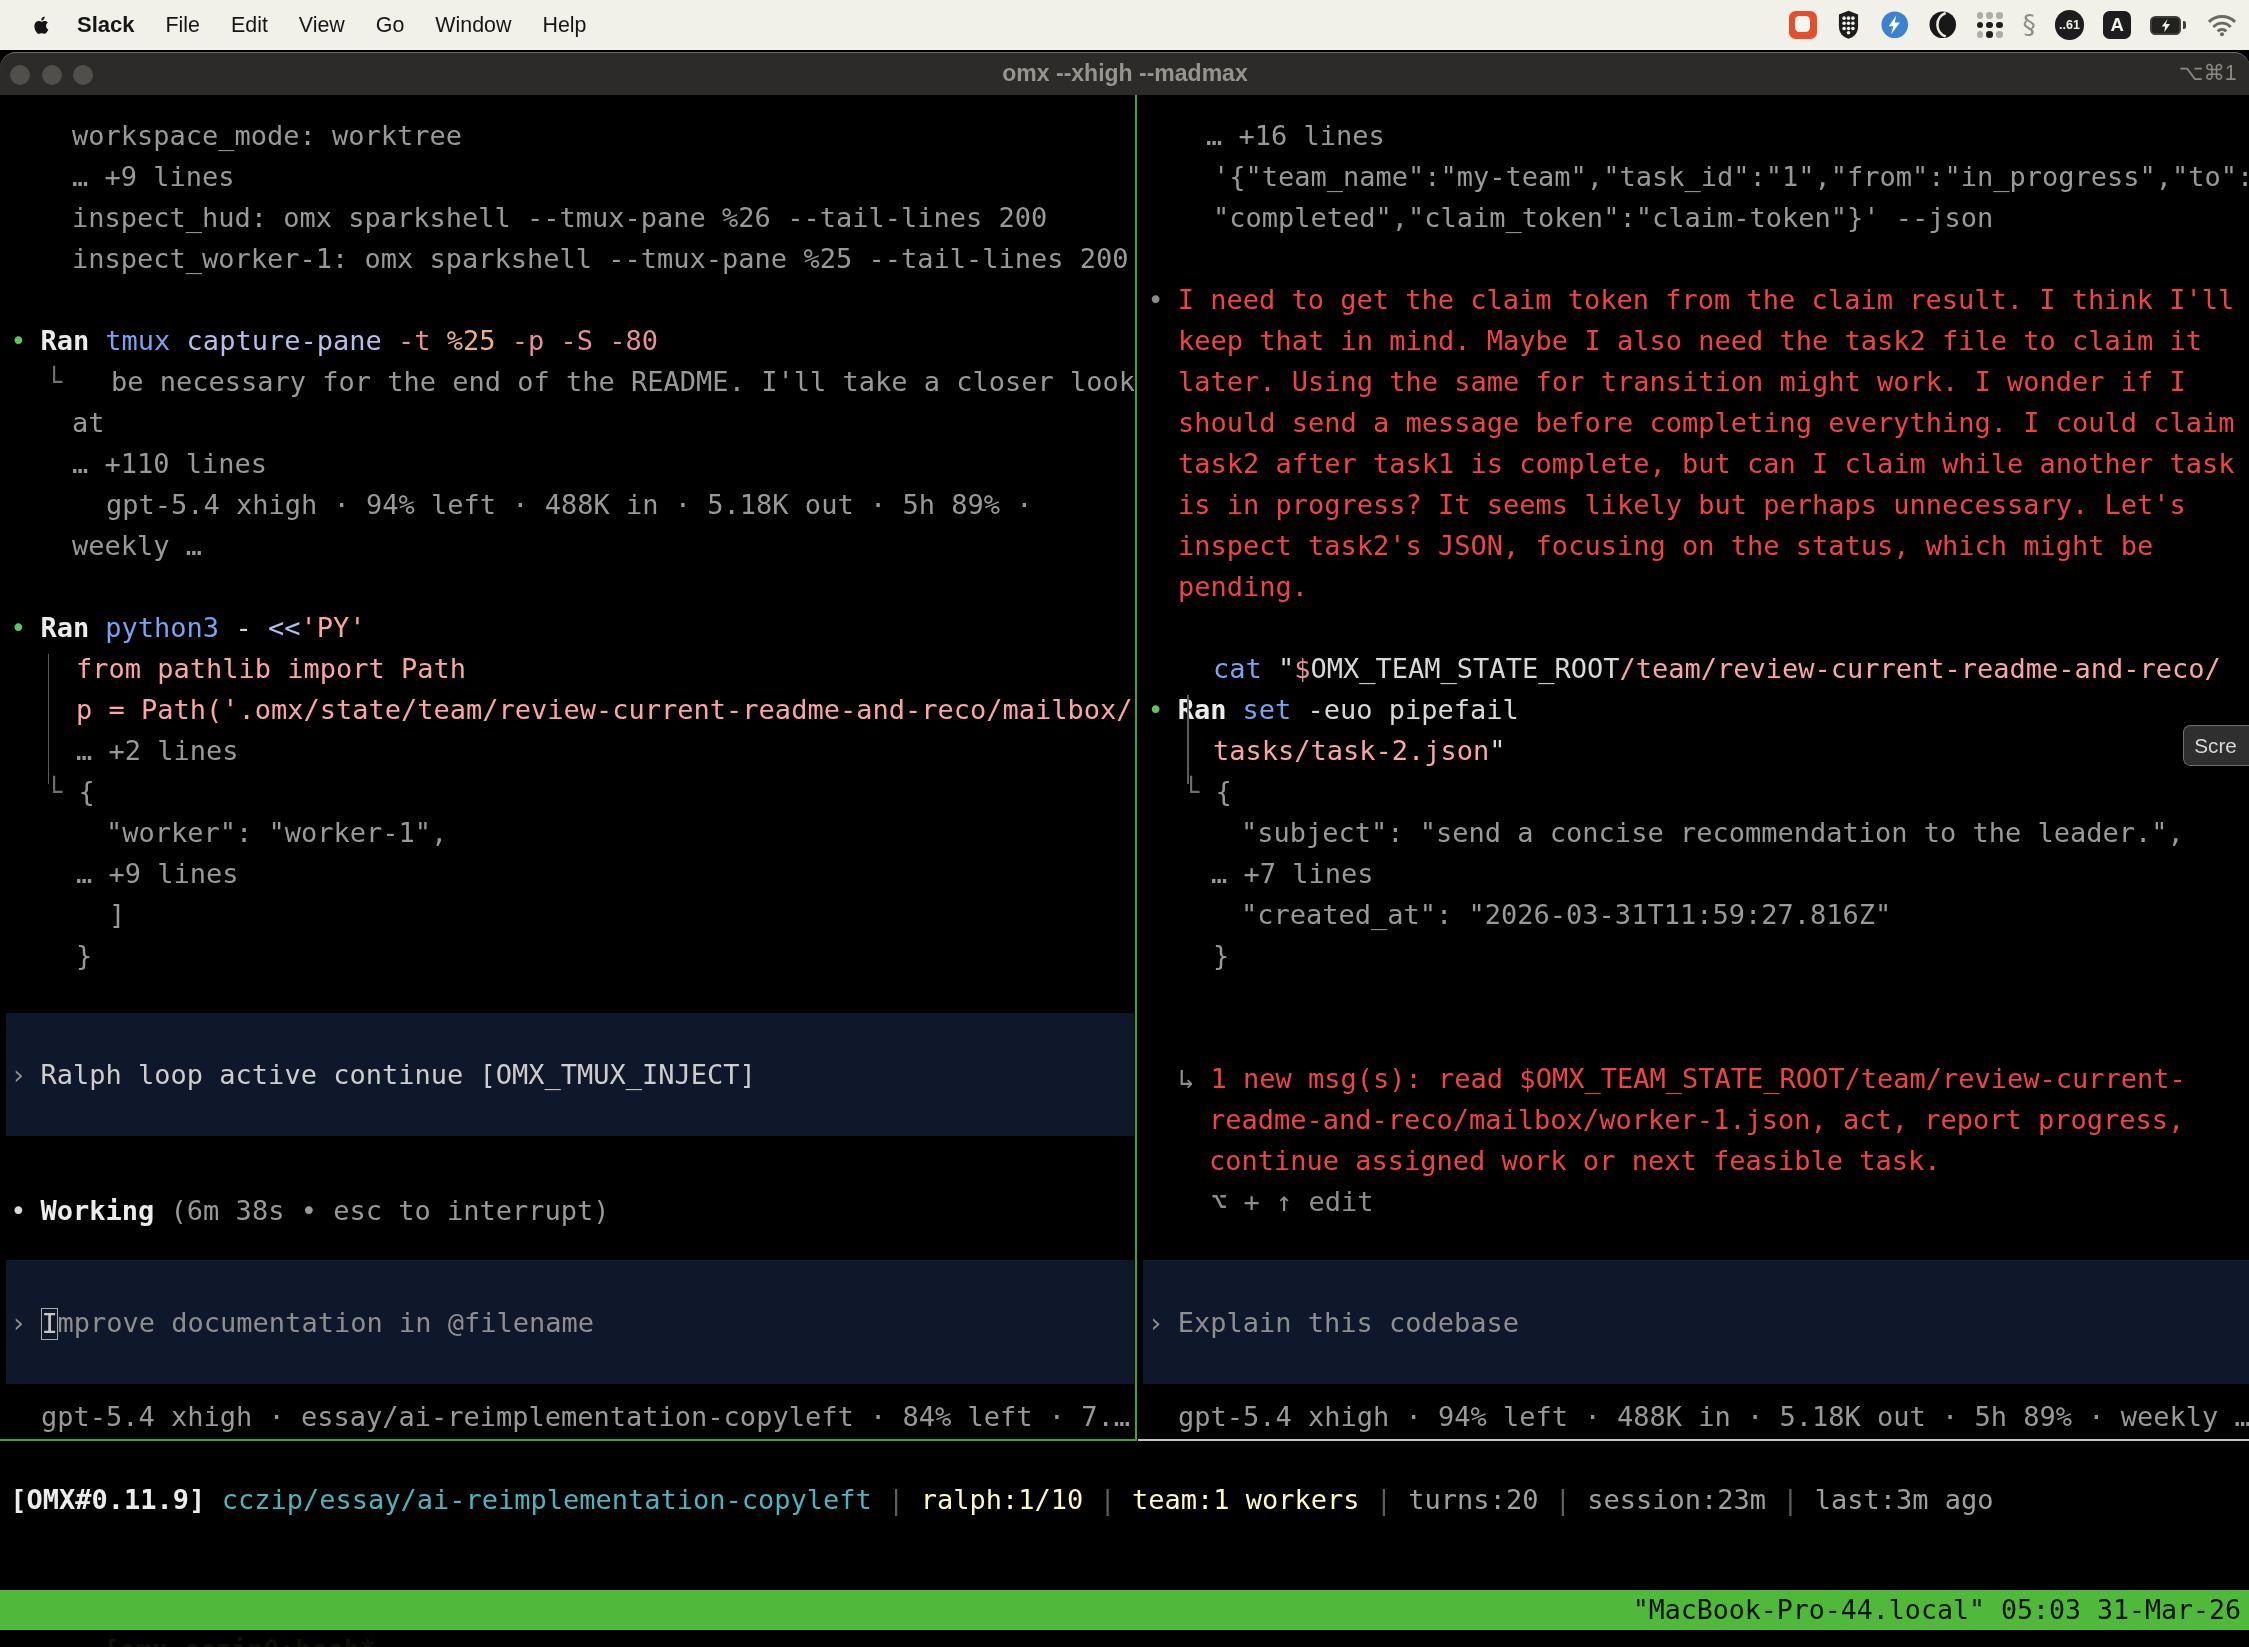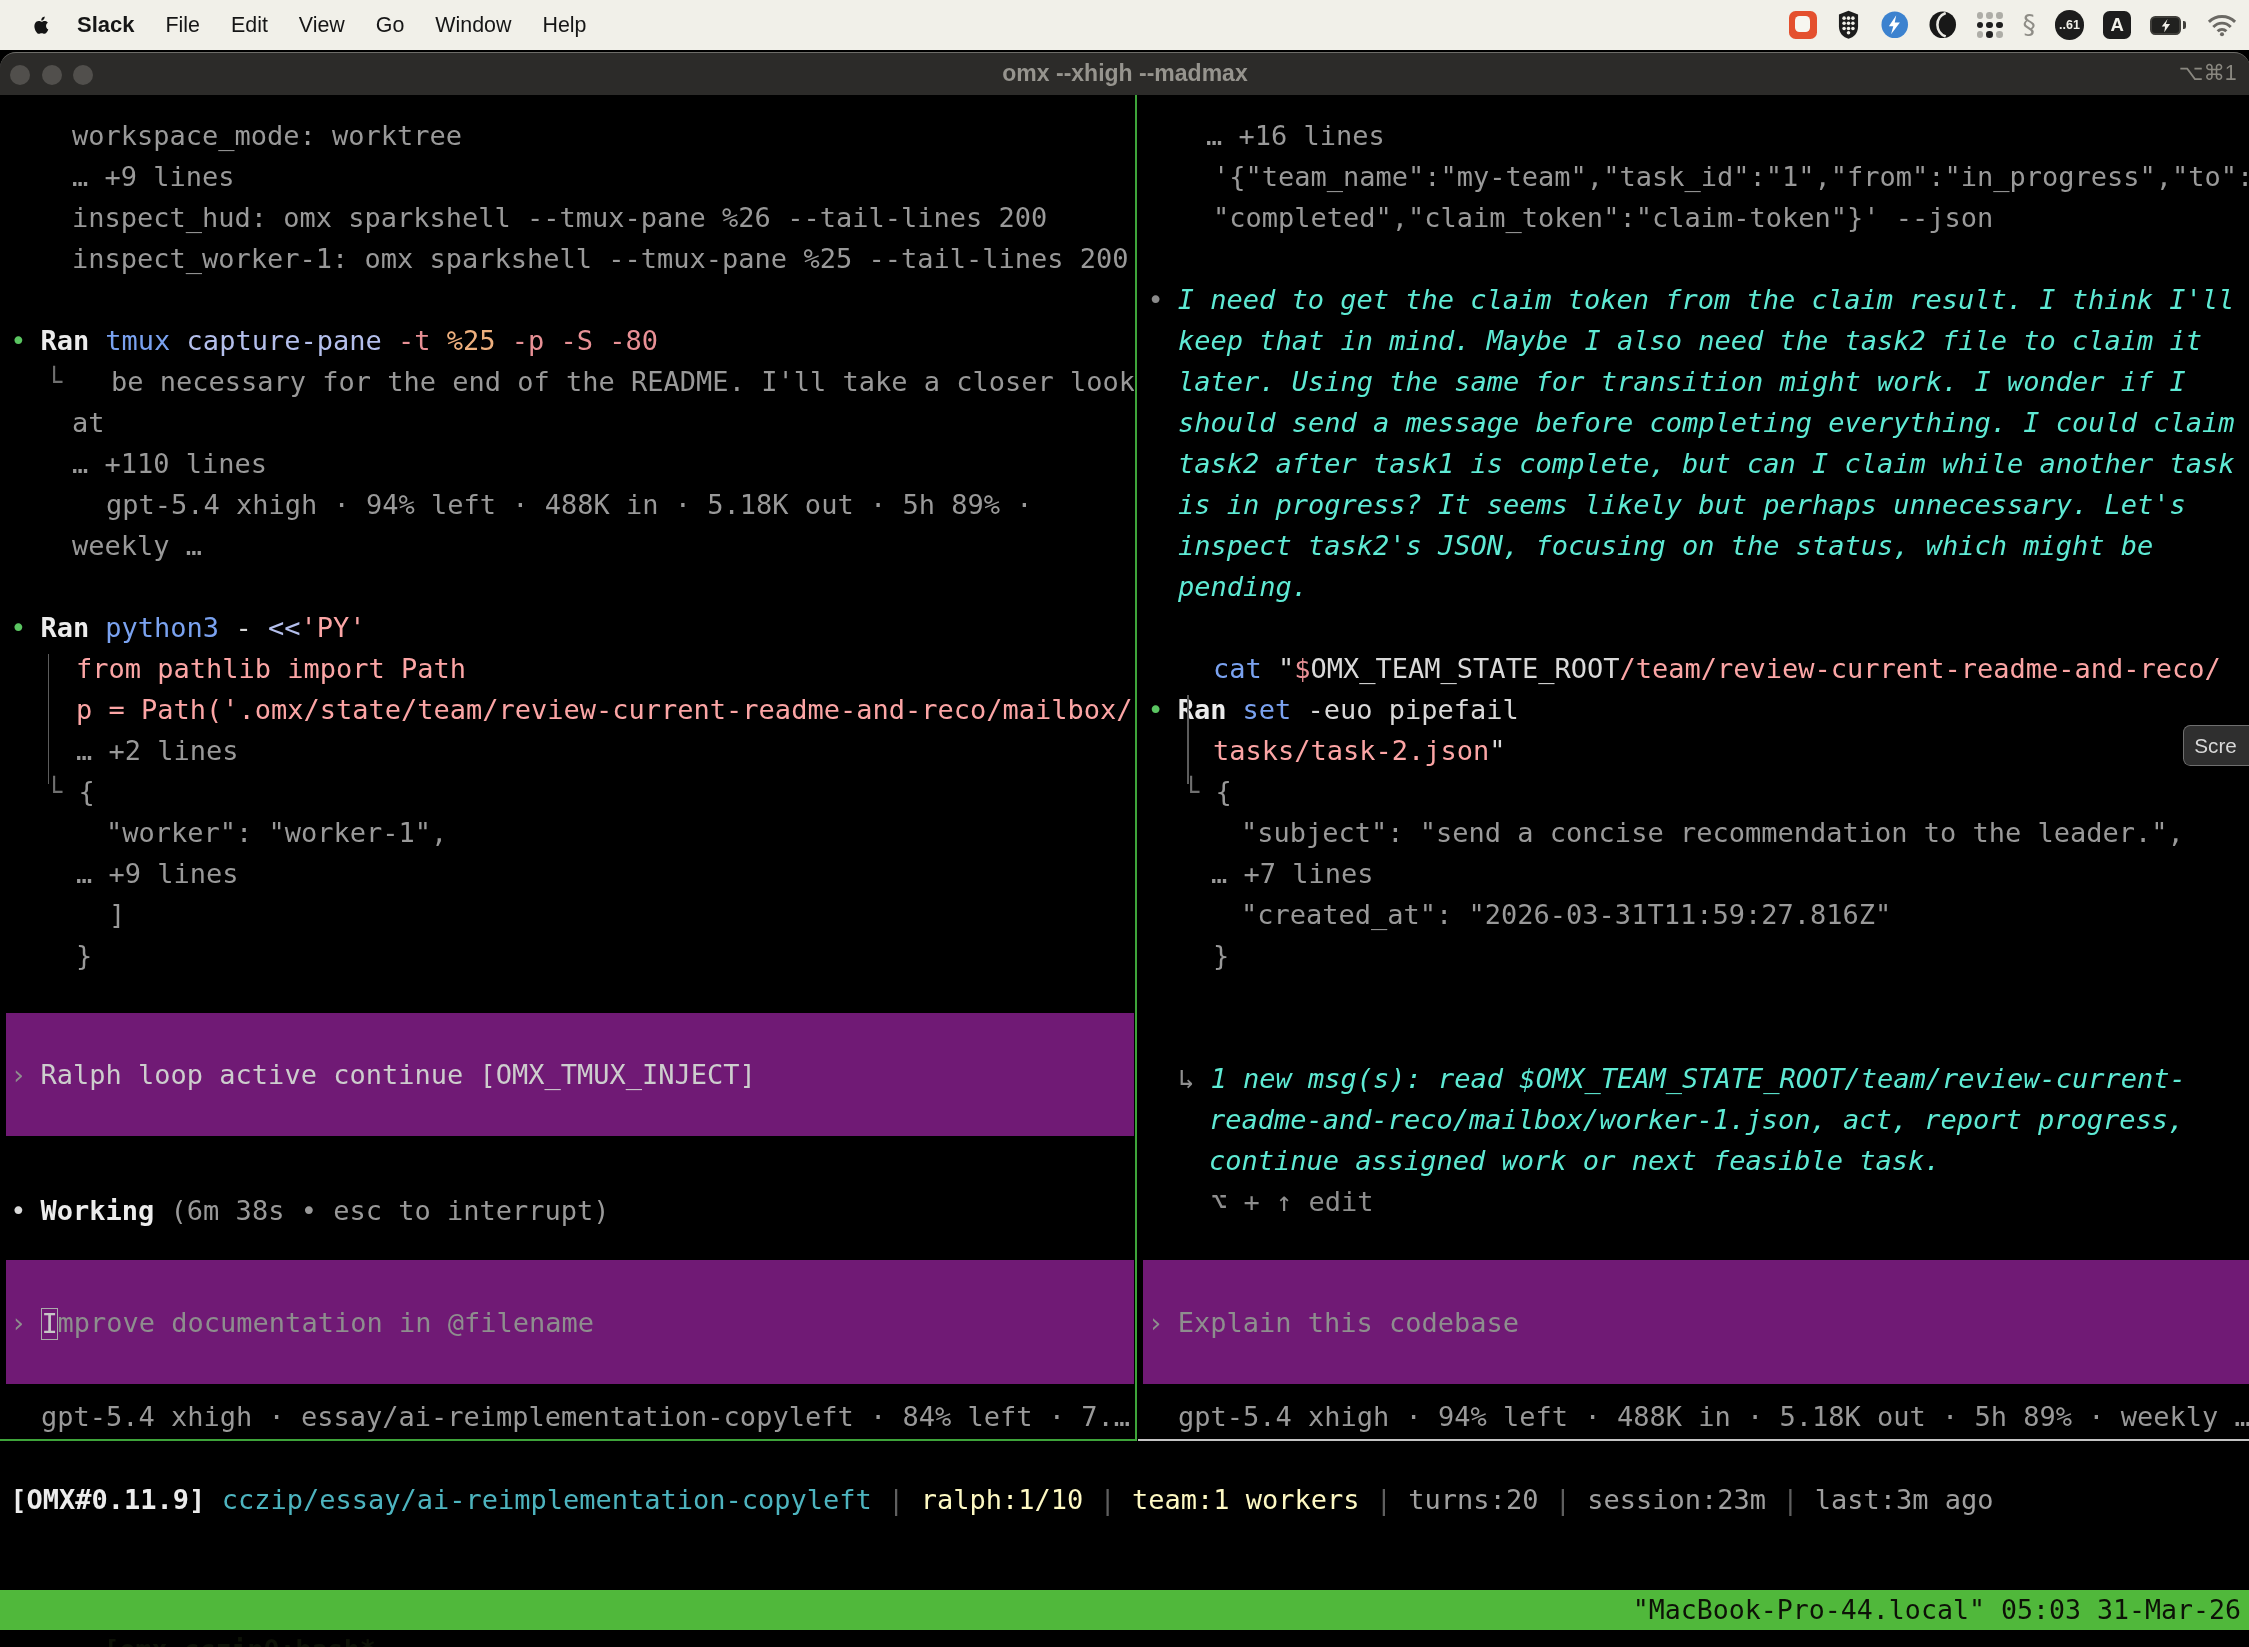--- a/index.html
+++ b/index.html
@@ -40,36 +40,36 @@
   .wshort{position:absolute;right:13.3px;top:0;line-height:41px;
           font-family:"Liberation Sans",sans-serif;font-size:21.4px;color:#8a8880;}
 
   
   .term{position:absolute;top:43px;left:0;right:0;bottom:0;background:#000;overflow:hidden;}
   .pane{position:absolute;top:0;height:1344px;overflow:hidden;padding-top:20px;box-sizing:border-box;}
   .pane-left{left:5.9px;width:1128px;}
   .pane-right{left:1143px;width:1107px;}
 
   .ln{height:41px;line-height:41px;font-size:27px;white-space:pre;color:#999999;}
-  .it{font-style:italic;color:#5eead4;}
+  .it{color:#ef4444;}
   .wt{color:#ececec;font-weight:700;}
   .dimw{color:#6f6f6f;font-weight:700;}
   .blue{color:#7aa2f0;} .lblue{color:#b4bfec;} .pink{color:#e89095;} .orange{color:#eeb07e;}
   .green{color:#fca5a5;} .white{color:#d9d9d9;} .gray{color:#999999;} .dgray{color:#8e8e8e;}
   .bgreen{color:#5ac561;} .bgray{color:#8a8a8a;} .bwhite{color:#d9d9d9;}
   .elb{color:#707070;}
   .ml19{margin-left:14px;} .ml22{margin-left:16px;}
 
   .p6{padding-left:4.4px;} .p47{padding-left:35px;} .p54{padding-left:40px;}
   .p86{padding-left:63px;} .p90{padding-left:66px;} .p92{padding-left:68px;}
   .p95{padding-left:70px;} .p133{padding-left:98px;} .p136{padding-left:100px;} .p139{padding-left:103px;}
 
   .vline{position:absolute;width:1.5px;background:#5c5c5c;}
 
-  .ibox{position:absolute;left:0;right:0;background:#701a75;display:flex;align-items:center;}
+  .ibox{position:absolute;left:0;right:0;background:#0f172a;display:flex;align-items:center;}
   .ibox .ln{height:auto;}
   .cursor{display:inline-block;width:17px;height:32px;line-height:29.5px;border:1.5px solid #ababab;
           box-sizing:border-box;text-align:center;color:#c6c6c6;vertical-align:middle;margin-left:14px;}
 
   .absln{position:absolute;left:0;right:0;}
 
   .divider{position:absolute;left:1135px;top:0;width:2.2px;height:1346px;background:#3ea43a;}
   .hl-left{position:absolute;left:0;top:1344px;width:1135px;height:2.2px;background:#3ea43a;}
   .hl-right{position:absolute;left:1138px;top:1344px;right:0;height:2.2px;background:#c4c4c4;}
 

